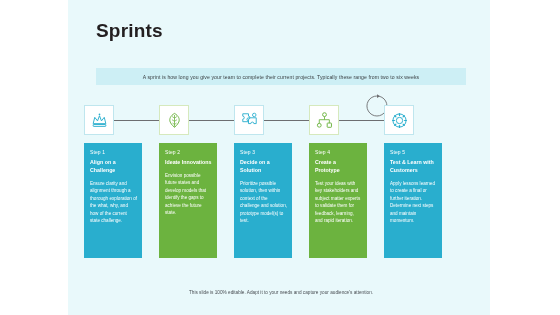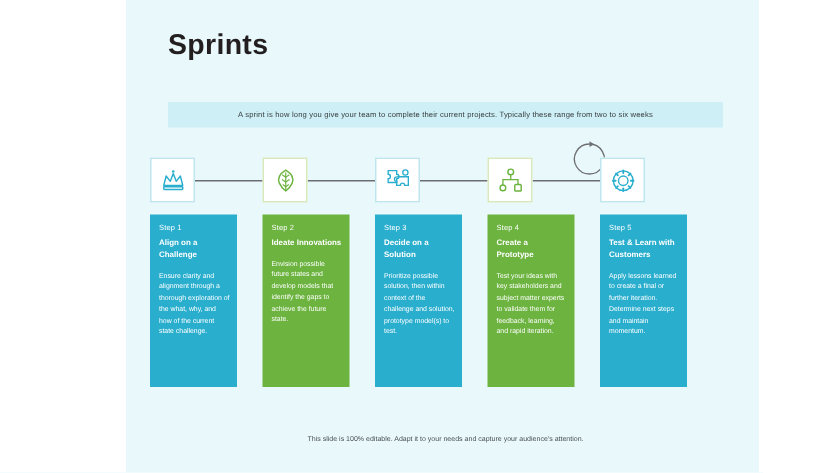--- a/index.html
+++ b/index.html
@@ -4,21 +4,21 @@
 <style>
   html,body{margin:0;padding:0;}
   body{
     width:560px;height:315px;
     background:#ffffff;
     font-family:"Liberation Sans", sans-serif;
     overflow:hidden;
   }
   .slide{
     position:absolute;
-    left:84px; top:0; width:422px; height:315px;
+    left:68px; top:0; width:422px; height:315px;
     background:#e9f9fb;
   }
   .title{
     position:absolute;
     left:28px; top:20px;
     font-size:19px;
     font-weight:bold;
     color:#231f20;
     letter-spacing:0.2px;
   }

